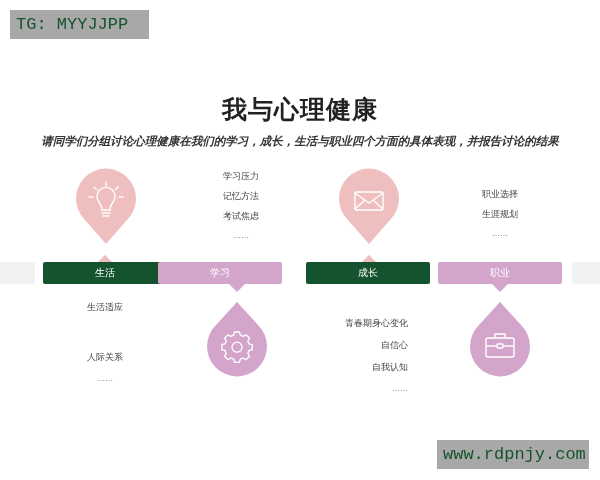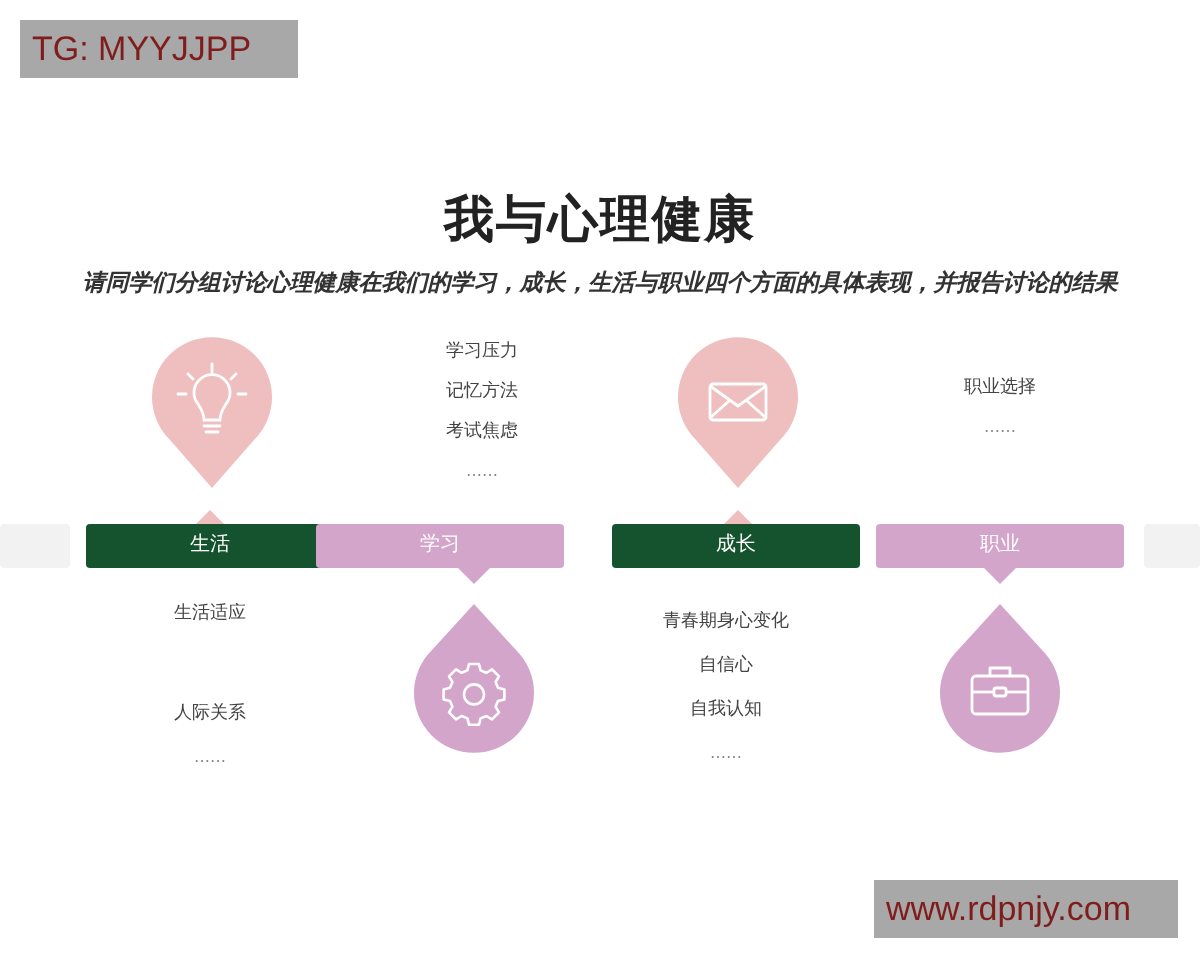--- a/index.html
+++ b/index.html
@@ -3,22 +3,22 @@
 <meta charset="utf-8">
 <style>
   html, body { margin:0; padding:0; }
   body {
     width:600px; height:480px; position:relative; overflow:hidden;
     background:#ffffff;
     font-family:"DejaVu Sans", "Liberation Sans", sans-serif;
     color:#333;
   }
   .watermark {
-    position:absolute; background:#a8a8a8; color:#7f1d1d;
-    font-family:Liberation Sans, sans-serif;
+    position:absolute; background:#a8a8a8; color:#14532d;
+    font-family:Liberation Mono, monospace;
     font-size:17px; line-height:29px; padding:0 6px; box-sizing:border-box;
     white-space:nowrap;
   }
   .wm-top { left:10px; top:10px; width:139px; height:29px; }
   .wm-bottom { left:437px; top:440px; width:152px; height:29px; font-size:17px; padding-left:6px; }
 
   .title {
     position:absolute; left:0; width:600px; top:94px; text-align:center;
     font-size:25px; font-weight:bold; color:#222; letter-spacing:1px;
     line-height:32px;
@@ -130,27 +130,28 @@
 
 <div class="list" style="left:205px; top:166px; width:72px;">
   <div class="item">学习压力</div>
   <div class="item">记忆方法</div>
   <div class="item">考试焦虑</div>
   <div class="item dots">……</div>
 </div>
 
 <div class="list" style="left:464px; top:184px; width:72px;">
   <div class="item">职业选择</div>
+  <div class="item">生涯规划</div>
   <div class="item dots">……</div>
 </div>
 
 <div class="list" style="left:69px; top:296px; width:72px;">
   <div class="item" style="height:22px; line-height:22px;">生活适应</div>
   <div class="item" style="height:22px; line-height:22px;margin-top:28px;">人际关系</div>
   <div class="item dots" style="height:22px; line-height:22px;">……</div>
 </div>
 
-<div class="list" style="left:318px; top:300px; width:90px;">
+<div class="list" style="left:318px; top:312px; width:90px;text-align:right;">
   <div class="item" style="height:22px; line-height:22px;">青春期身心变化</div>
   <div class="item" style="height:22px; line-height:22px;">自信心</div>
   <div class="item" style="height:22px; line-height:22px;">自我认知</div>
   <div class="item dots" style="height:22px; line-height:22px;">……</div>
 </div>
 
 </body></html>

